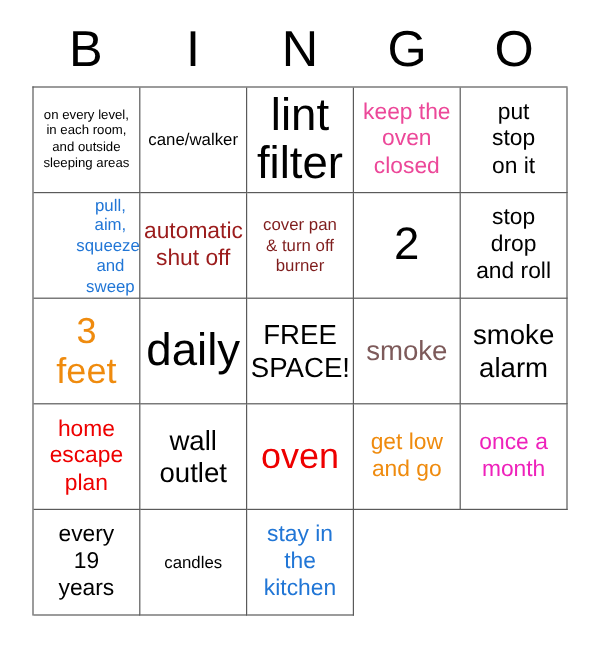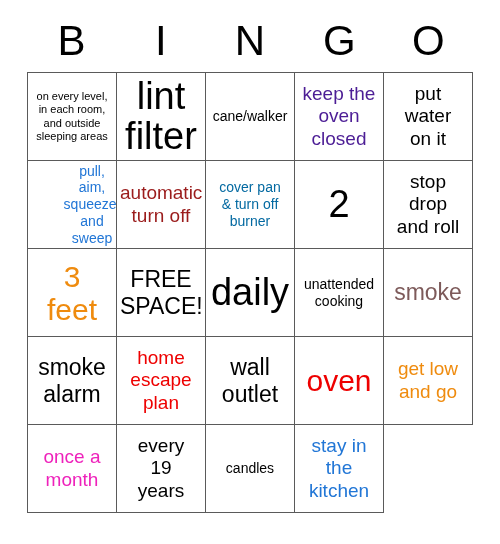--- a/index.html
+++ b/index.html
@@ -100,74 +100,70 @@
     <div class="letter">O</div>
   </div>
 
   <div class="grid">
       <div class="cell sz-xs">
         <span class="cell-text" style="color: rgb(0, 0, 0);">on every level,
 in each room,
 and outside
 sleeping areas</span>
       </div>
+      <div class="cell sz-sm">
+        <span class="cell-text" style="color: rgb(0, 0, 0);">cane/walker</span>
+      </div>
       <div class="cell sz-xxl">
         <span class="cell-text" style="color: rgb(0, 0, 0);">lint
 filter</span>
       </div>
-      <div class="cell sz-sm">
-        <span class="cell-text" style="color: rgb(0, 0, 0);">cane/walker</span>
-      </div>
-      <div class="cell sz-md">
-        <span class="cell-text" style="color: #4c1d95;">keep the
+      <div class="cell sz-md">
+        <span class="cell-text" style="color: #ec4899;">keep the
 oven
 closed</span>
       </div>
       <div class="cell sz-md">
         <span class="cell-text" style="color: rgb(0, 0, 0);">put
-water
+stop
 on it</span>
       </div>
       <div class="cell sz-sm">
         <span class="cell-text" style="color: rgb(33, 118, 214); margin-left: 40px;">pull,
 aim,
 squeeze,
 and sweep</span>
       </div>
       <div class="cell sz-md">
         <span class="cell-text" style="color: rgb(155, 28, 28);">automatic
-turn off</span>
-      </div>
-      <div class="cell sz-sm">
-        <span class="cell-text" style="color: #0369a1;">cover pan
+shut off</span>
+      </div>
+      <div class="cell sz-sm">
+        <span class="cell-text" style="color: #7f1d1d;">cover pan
 &amp; turn off
 burner</span>
       </div>
       <div class="cell sz-xxl">
         <span class="cell-text" style="color: rgb(0, 0, 0);">2</span>
       </div>
       <div class="cell sz-md">
         <span class="cell-text" style="color: rgb(0, 0, 0);">stop
 drop
 and roll</span>
       </div>
       <div class="cell sz-xl">
         <span class="cell-text" style="color: rgb(239, 139, 14);">3
 feet</span>
       </div>
+      <div class="cell sz-xxl">
+        <span class="cell-text" style="color: rgb(0, 0, 0);">daily</span>
+      </div>
       <div class="cell sz-lg">
         <span class="cell-text" style="color: rgb(0, 0, 0);">FREE
 SPACE!</span>
-      </div>
-      <div class="cell sz-xxl">
-        <span class="cell-text" style="color: rgb(0, 0, 0);">daily</span>
-      </div>
-      <div class="cell sz-sm">
-        <span class="cell-text" style="color: rgb(0, 0, 0);">unattended
-cooking</span>
       </div>
       <div class="cell sz-lg">
         <span class="cell-text" style="color: rgb(125, 90, 90);">smoke</span>
       </div>
       <div class="cell sz-lg">
         <span class="cell-text" style="color: rgb(0, 0, 0);">smoke
 alarm</span>
       </div>
       <div class="cell sz-md">
         <span class="cell-text" style="color: rgb(238, 0, 0);">home

